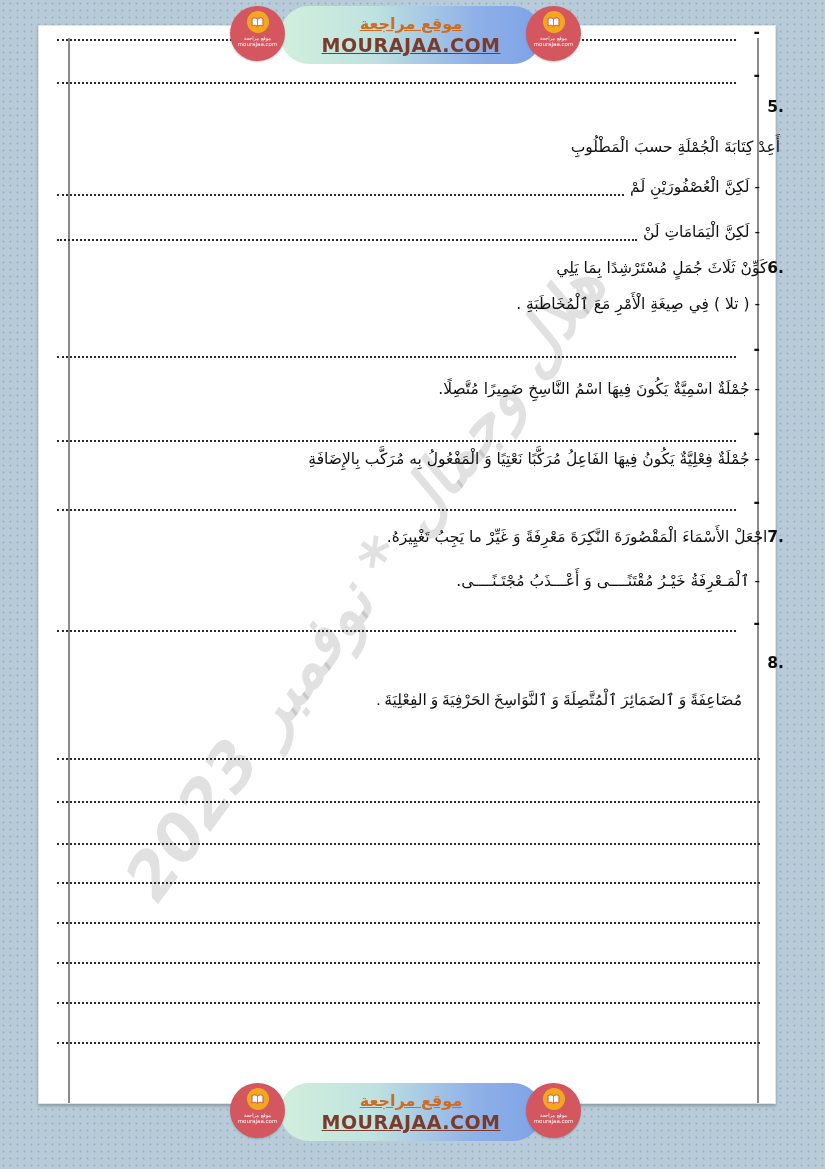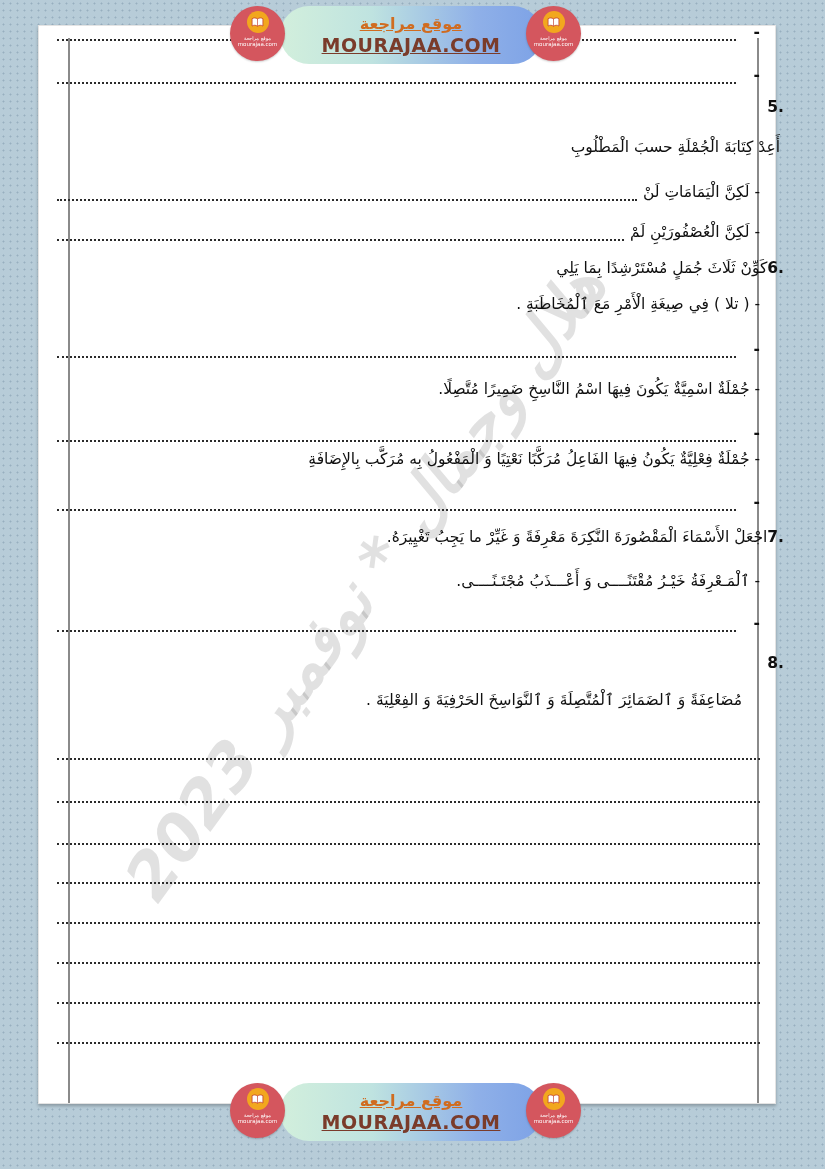--- a/index.html
+++ b/index.html
@@ -25,21 +25,21 @@
     font-size:64px;font-style:italic;font-weight:bold;
     color:rgba(90,90,90,.18);pointer-events:none;
   }
   .content{
     position:absolute;left:57px;right:33px;top:18px;z-index:2;
     direction:rtl;color:#101010;font-size:15.5px;
   }
   .row{display:flex;direction:rtl;align-items:flex-end;line-height:24px;min-height:24px;}
   .row.pad{padding-left:0;padding-right:32px;}   
   .row.plain{padding-right:12px;}
-  .row.cont{padding-right:50px;}
+  .row.cont{padding-right:50px;font-family:Liberation Serif, serif;}
   .dash{font-weight:bold;margin-inline-end:12px;}
   .num{font-weight:bold;margin-inline-end:8px;direction:ltr;unicode-bidi:isolate;}
   .qtext{font-weight:500;}
   .dotfill{flex:1 1 auto;height:19px;border-bottom:2.4px dotted #2b2b2b;margin-bottom:3px;min-width:30px;margin-inline-start:6px;}
   
   .pill{
     position:absolute;left:280px;width:262px;height:58px;z-index:5;
     border-radius:30px;
     background:linear-gradient(90deg,#d2efdc 0%,#bfe3e0 35%,#8fb0e8 75%,#7da2e6 100%);
     display:flex;flex-direction:column;align-items:center;justify-content:center;
@@ -80,26 +80,26 @@
       <span class="dash">-</span>
       <span class="dotfill"></span>
     </div>
 
   <div class="row" style="margin-top:8px">
       <span class="num">5.</span>
     </div>
   <div class="row plain" style="margin-top:16px">
       <span>أَعِدْ كِتَابَةَ الْجُمْلَةِ حسبَ الْمَطْلُوبِ</span>
     </div>
+  <div class="row pad" style="margin-top:16px">
+      <span>- لَكِنَّ الْعُصْفُورَيْنِ لَمْ</span>
+      <span class="dotfill"></span>
+    </div>
   <div class="row pad" style="margin-top:21px">
       <span>- لَكِنَّ الْيَمَامَاتِ لَنْ</span>
-      <span class="dotfill"></span>
-    </div>
-  <div class="row pad" style="margin-top:16px">
-      <span>- لَكِنَّ الْعُصْفُورَيْنِ لَمْ</span>
       <span class="dotfill"></span>
     </div>
 
   <div class="row" style="margin-top:12px">
       <span class="num">6.</span>
       <span class="qtext">كَوِّنْ ثَلَاثَ جُمَلٍ مُسْتَرْشِدًا بِمَا يَلِي</span>
     </div>
   <div class="row pad" style="margin-top:12px">
       <span>- ( تلا ) فِي صِيغَةِ الْأَمْرِ مَعَ ٱلْمُخَاطَبَةِ .</span>
     </div>

